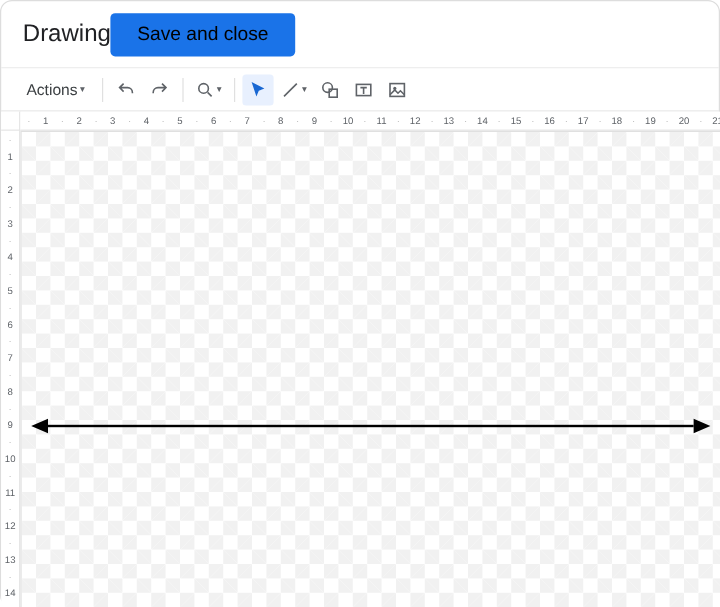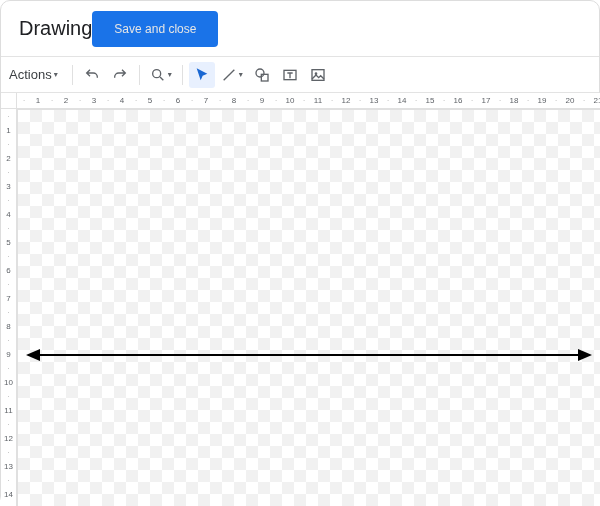--- a/index.html
+++ b/index.html
@@ -4,25 +4,25 @@
 <style>
   * { box-sizing: border-box; margin: 0; padding: 0; }
   html, body { width: 600px; height: 506px; font-family: Arial, Helvetica, sans-serif; overflow: hidden; background: #fff; }
   .header {
     display: flex; align-items: center; height: 56px; padding: 0 18px;
     border-bottom: 1px solid #e3e3e3; border-top-left-radius: 8px; border-top-right-radius: 8px;
   }
   .title { font-size: 20px; color: #202124; flex: 0 0 auto; }
   .autosave { flex: 1 1 auto; text-align: center; font-size: 12px; color: #5f6368; }
   .save-btn {
-    background: #1a73e8; color: #e5e5e5; border: none; border-radius: 4px;
-    height: 36px; padding: 0 22px; font-size: 12px; font-weight: 500; cursor: pointer;
+    background: #1a73e8; color: #000000; border: none; border-radius: 4px;
+    height: 36px; padding: 0 22px; font-size: 16px; font-weight: 500; cursor: pointer;
   }
   .toolbar {
-    display: flex; align-items: center; height: 36px; padding: 0 0;
+    display: flex; align-items: center; height: 36px; padding: 0 13px;
     border-bottom: 1px solid #e3e3e3; gap: 2px;
   }
   .tbtn {
     display: inline-flex; align-items: center; justify-content: center;
     height: 26px; min-width: 26px; padding: 0 4px; border-radius: 3px;
     color: #5f6368; cursor: pointer; position: relative;
   }
   .tbtn.text { font-size: 13px; color: #3c4043; padding: 0 8px; }
   .tbtn.active { background: #e8f0fe; color: #1967d2; }
   .tbtn svg { display: block; }

